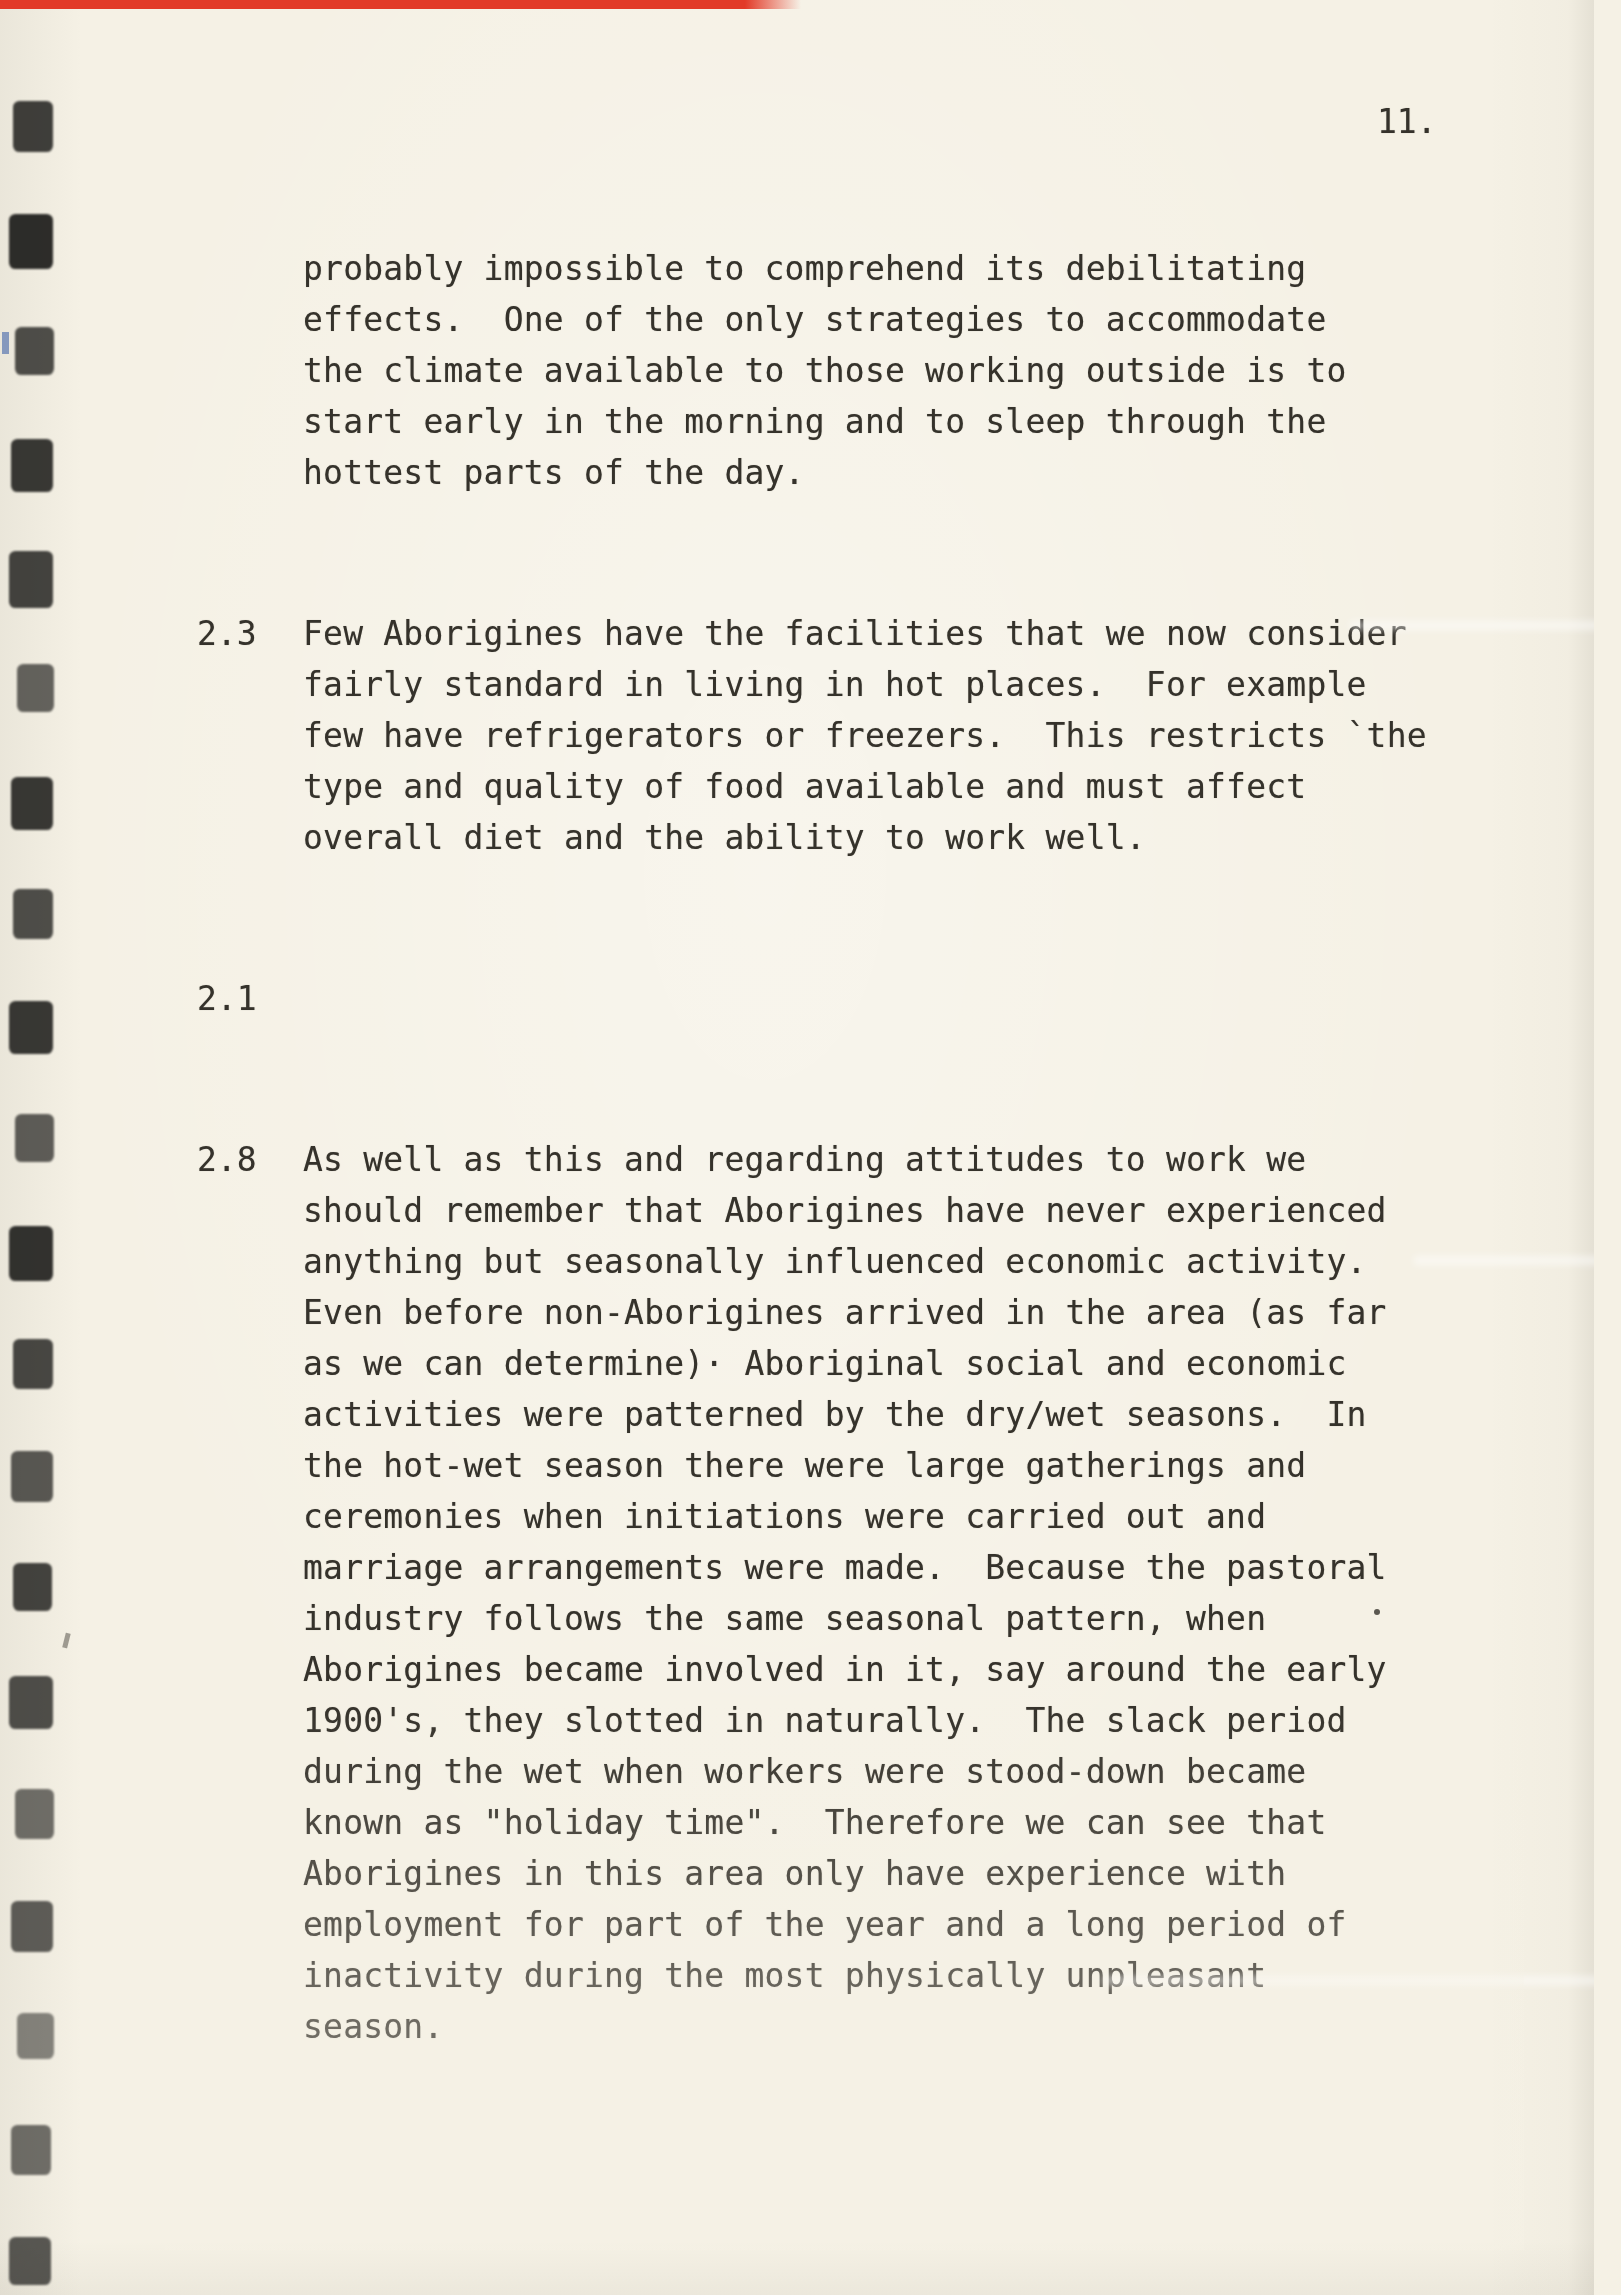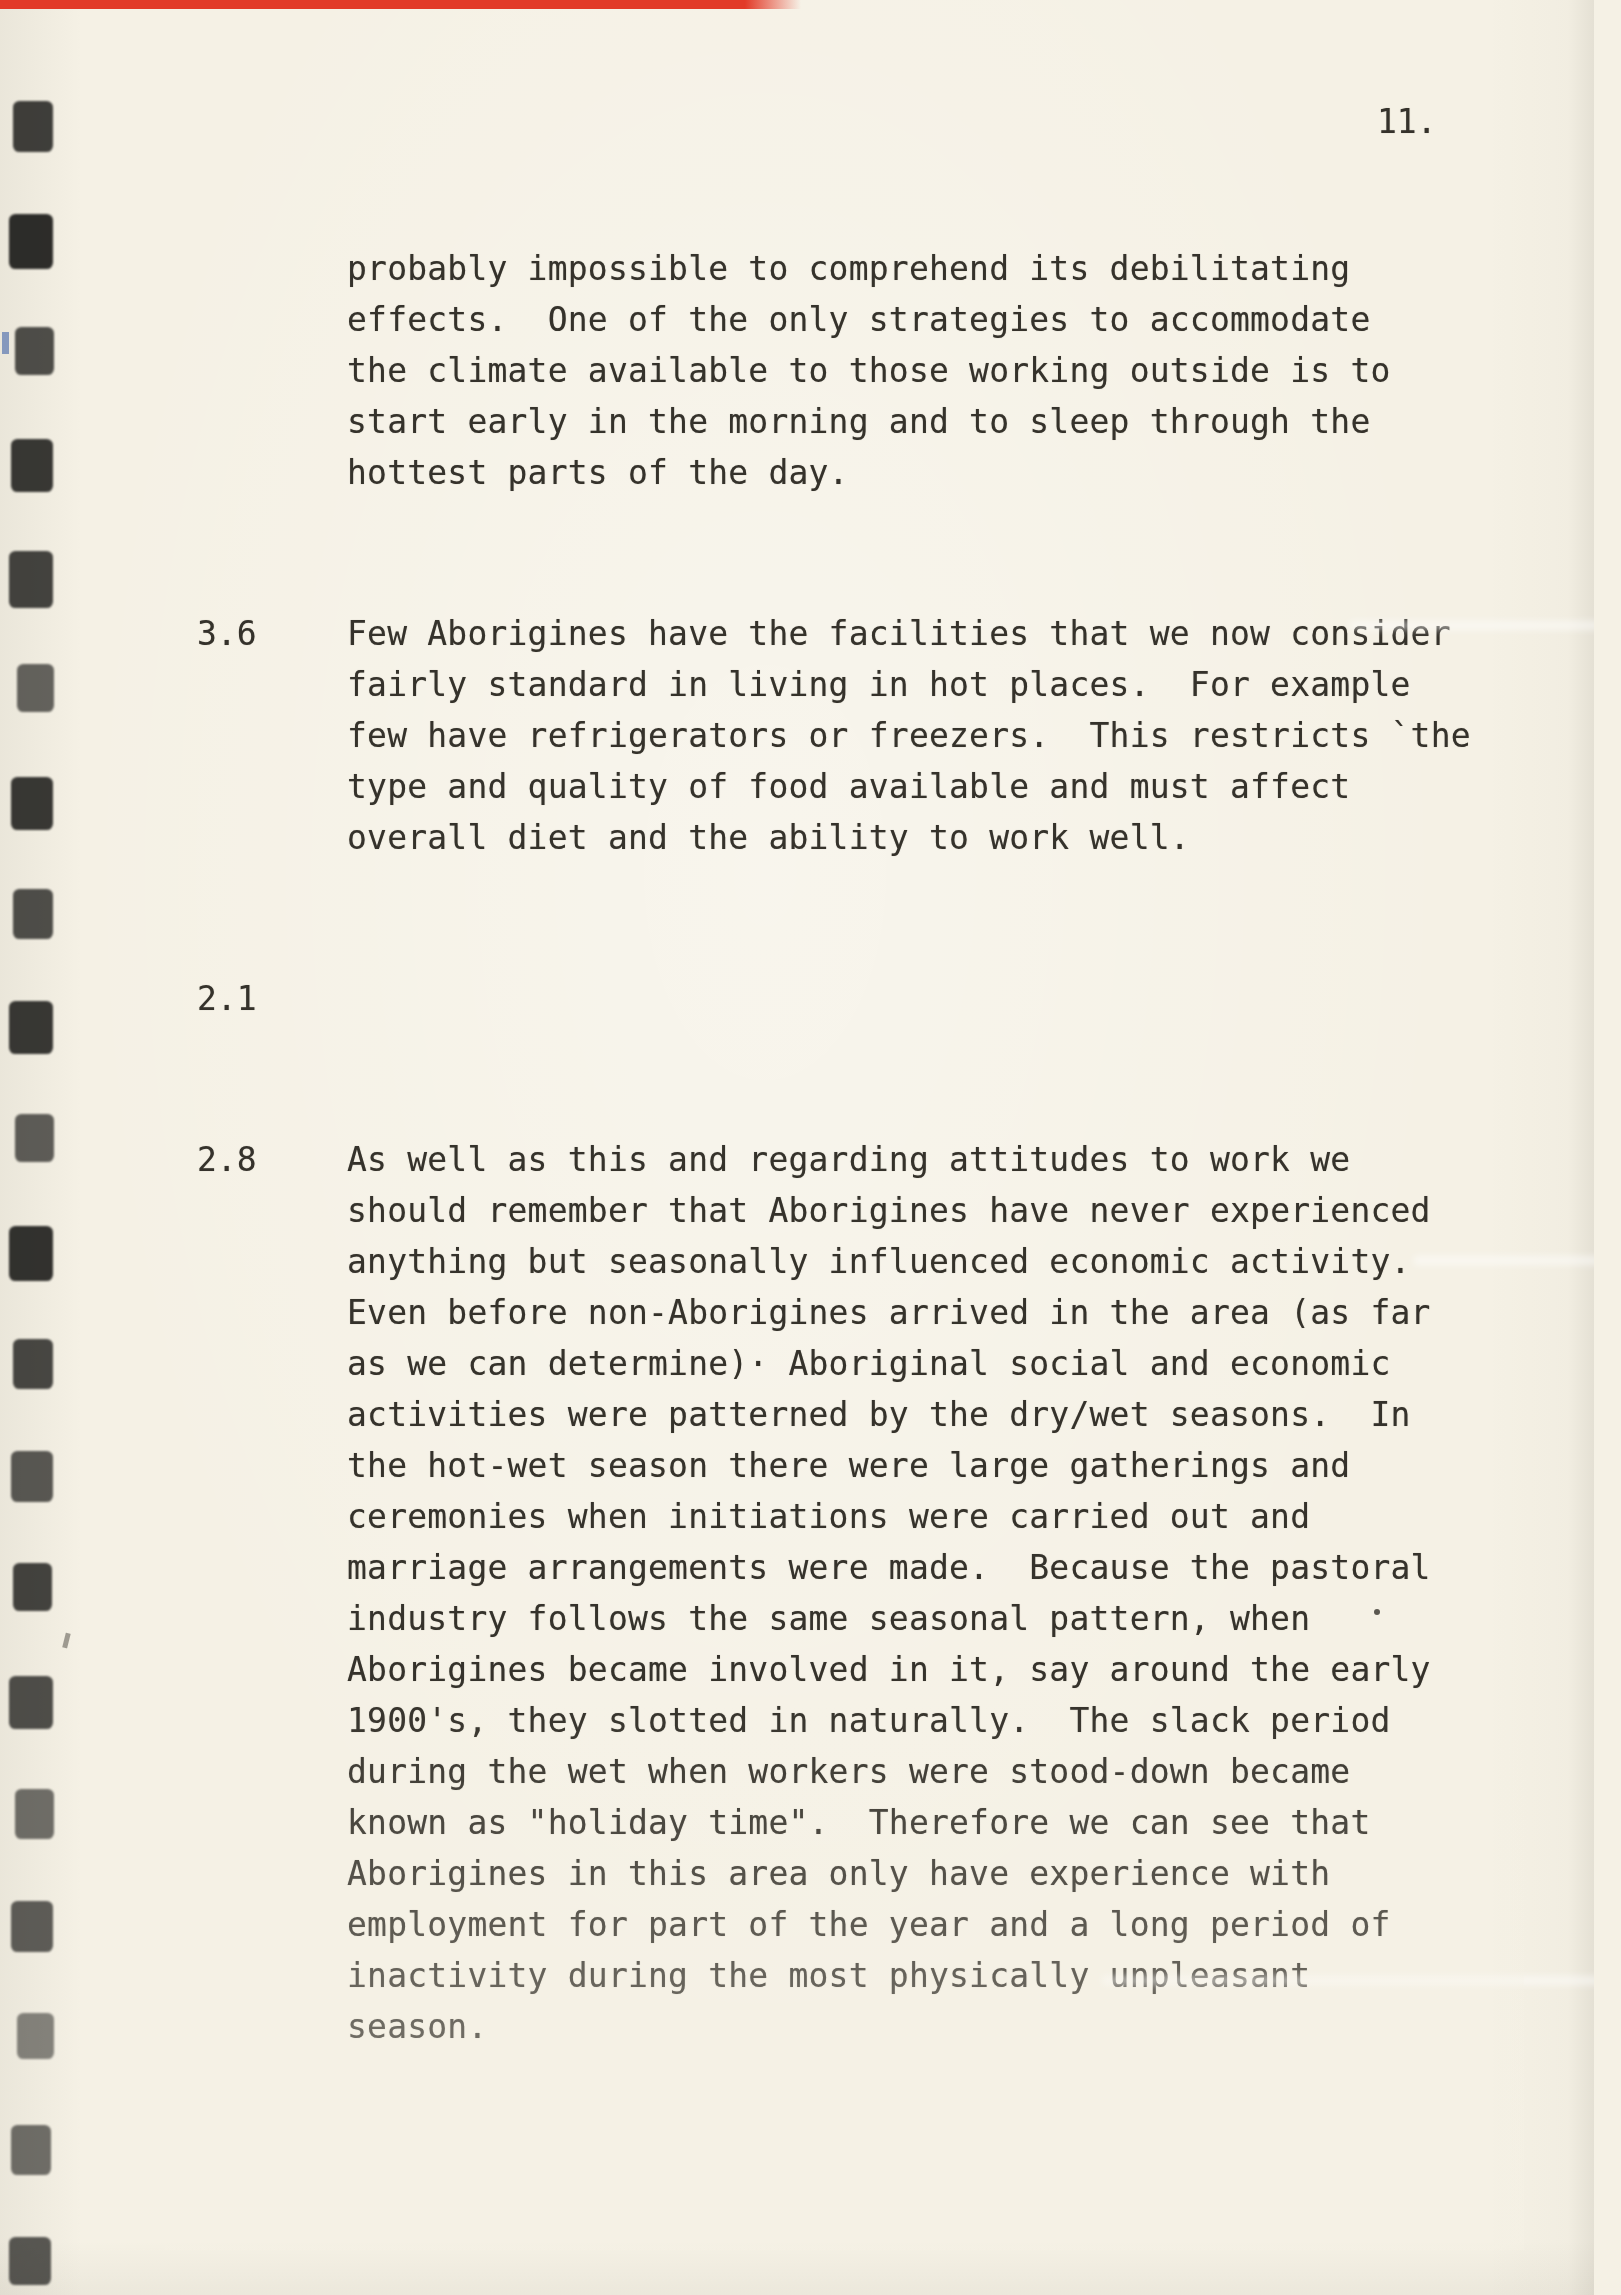--- a/index.html
+++ b/index.html
@@ -38,21 +38,21 @@
 
   .page-number{
     position:absolute; top:103px; left:1377px;
     font-size:33px; line-height:37px;
     text-shadow:0 0 0.9px rgba(53,50,43,0.4);
   }
 
   .content{
     position:absolute; top:243px; left:197px;
   }
-  .para{ display:flex; margin-bottom:110px;gap:44px; }
+  .para{ display:flex; margin-bottom:110px; }
   .para:last-child{ margin-bottom:0; }
   .para .label{
     flex:0 0 106px; width:106px;
     font-size:33px; line-height:51px;
     text-shadow:0 0 0.9px rgba(53,50,43,0.4);
   }
   .para .body{
     font-size:33px; line-height:51px;
     white-space:pre;
     letter-spacing:0.2px;
@@ -147,21 +147,21 @@
     <div class="para">
       <div class="label"></div>
       <div class="body"><span>probably impossible to comprehend its debilitating
 effects.  One of the only strategies to accommodate
 the climate available to those working outside is to
 start early in the morning and to sleep through the
 hottest parts of the day.</span></div>
     </div>
 
     <div class="para">
-      <div class="label">3.6</div>
+      <div class="label">2.3</div>
       <div class="body"><span>Few Aborigines have the facilities that we now consider
 fairly standard in living in hot places.  For example
 few have refrigerators or freezers.  This restricts `the
 type and quality of food available and must affect
 overall diet and the ability to work well.</span></div>
     </div>
 
     <div class="para">
       <div class="label">2.1</div>
     </div>

